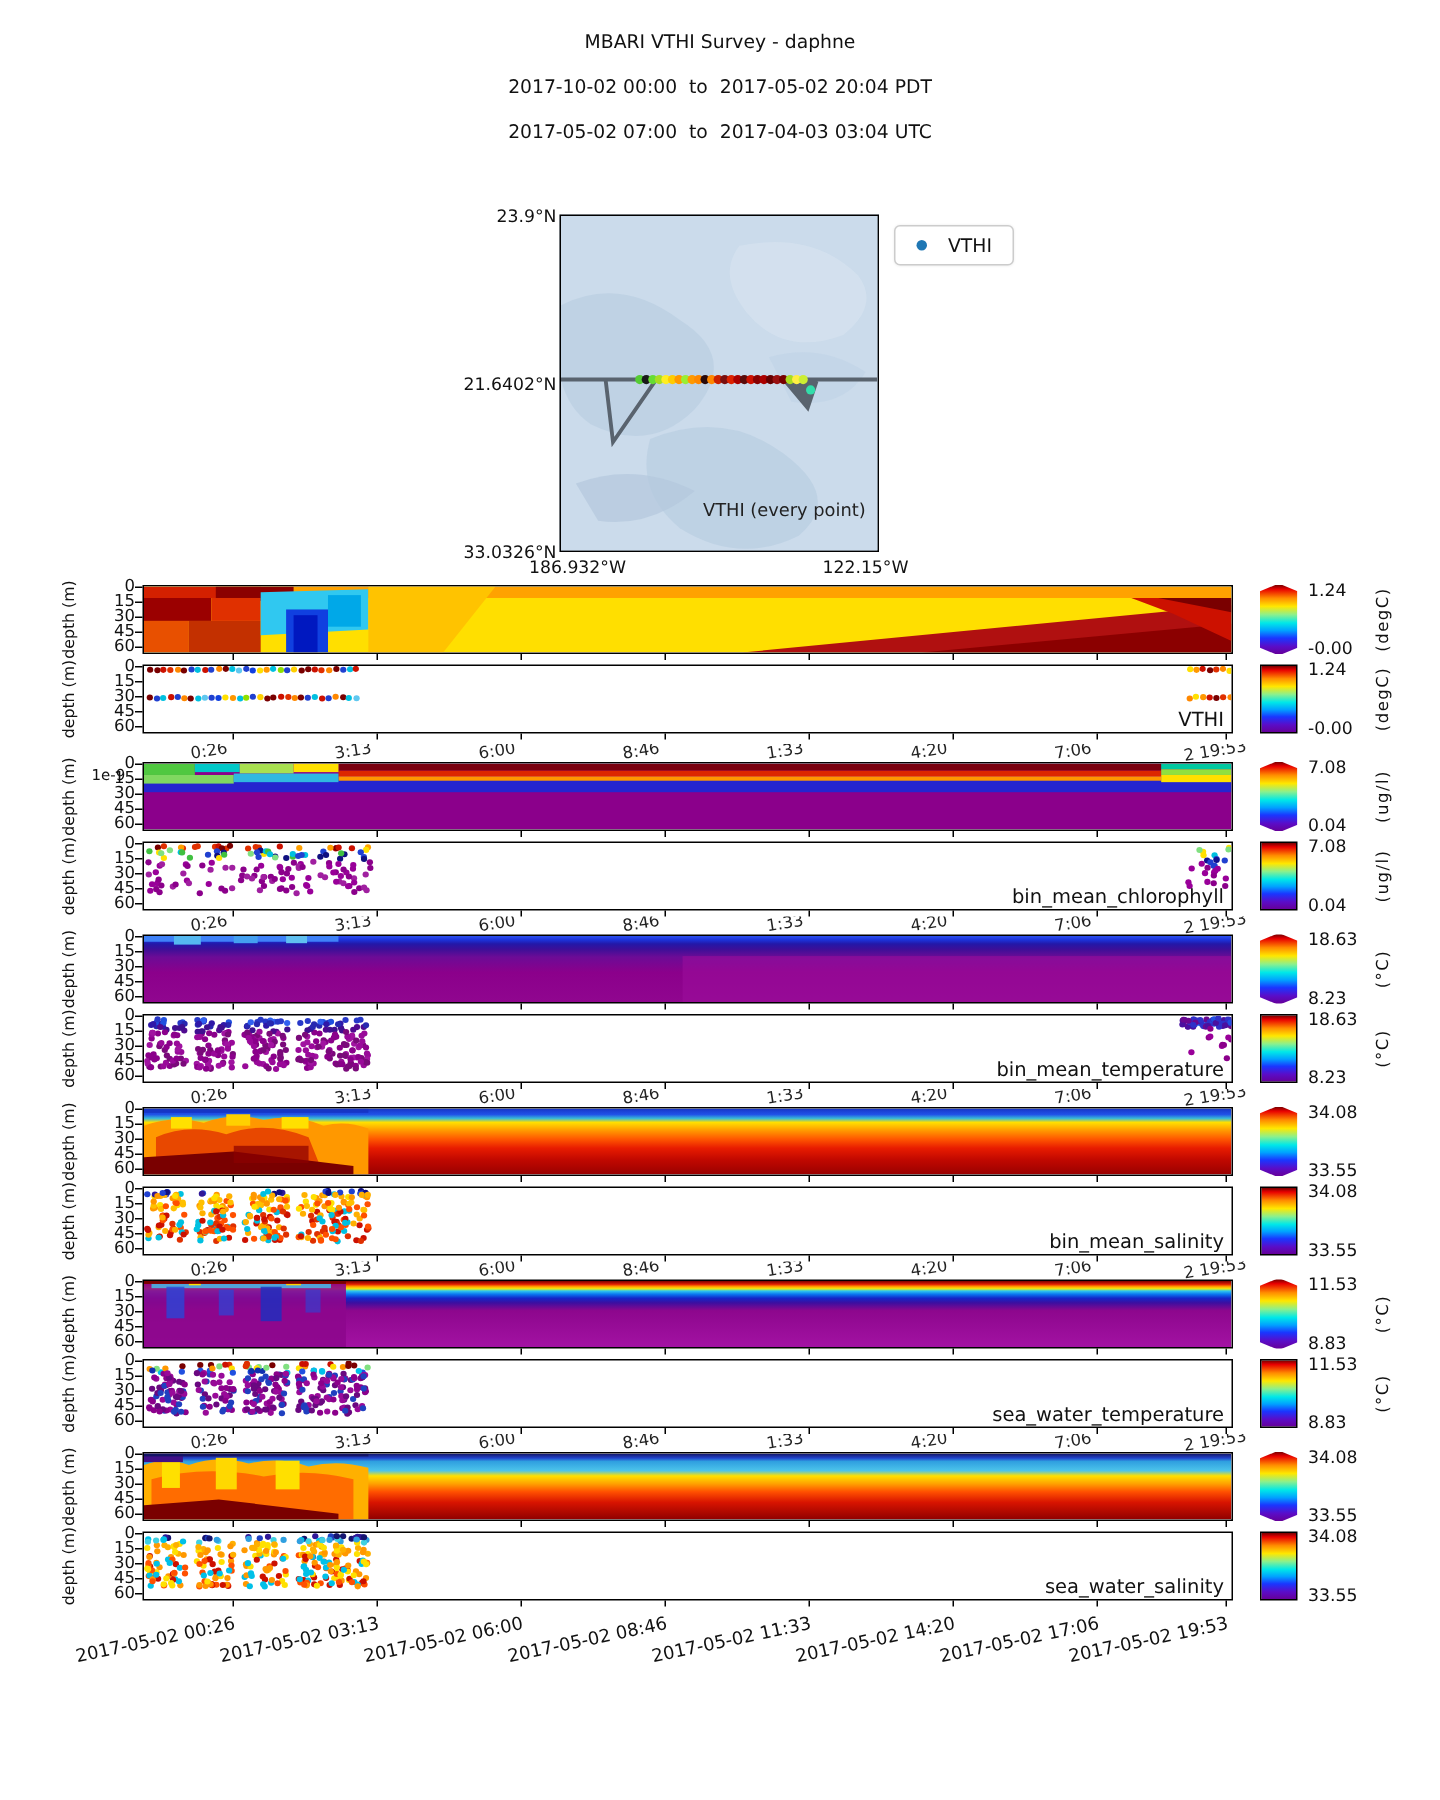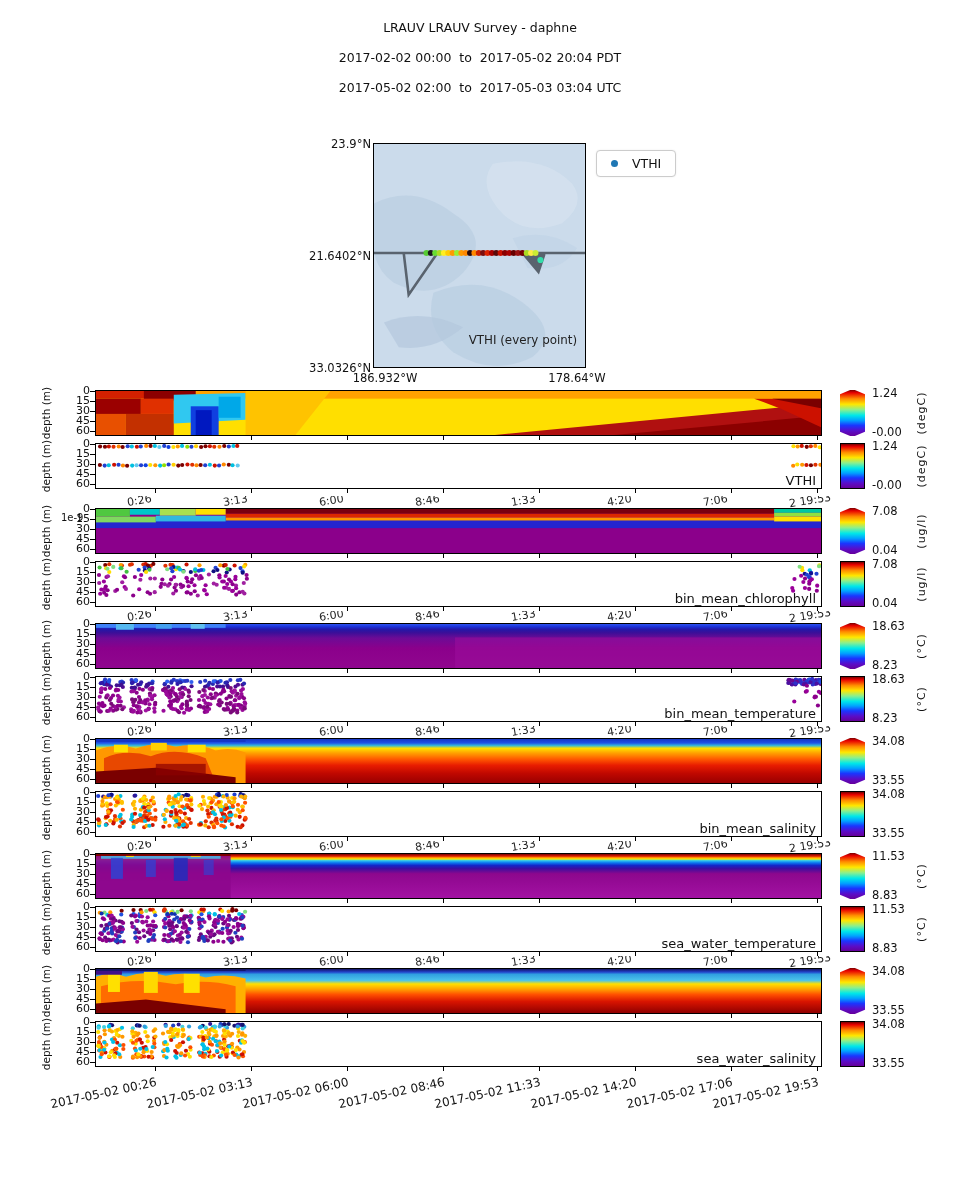--- a/index.html
+++ b/index.html
@@ -44,30 +44,30 @@
   .cmax{top:-4px;} .cmin{top:35px;}
   .cunit{position:absolute;left:797px;top:-7px;width:60px;height:60px;line-height:60px;
          text-align:center;transform:rotate(-90deg);font-size:11px;letter-spacing:1px;}
   
   .xlab{position:absolute;width:136px;text-align:right;font-size:12px;
         transform:rotate(-12deg);transform-origin:100% 0;white-space:pre;}
 </style>
 </head>
 <body>
 
-<div class="title"><span>LRAUV LRAUV Survey - daphne</span><br>
-<span>2017-02-02 00:00  to  2017-05-02 20:04 PDT</span><br>
-<span>2017-05-02 02:00  to  2017-05-03 03:04 UTC</span></div>
+<div class="title"><span>MBARI VTHI Survey - daphne</span><br>
+<span>2017-10-02 00:00  to  2017-05-02 20:04 PDT</span><br>
+<span>2017-05-02 07:00  to  2017-04-03 03:04 UTC</span></div>
 
 <div class="maplat" style="left:291px;top:137px;">23.9°N</div>
 <div class="maplat" style="left:291px;top:249px;">21.6402°N</div>
 <div class="maplat" style="left:291px;top:361px;">33.0326°N</div>
 <div class="maplon" style="left:345px;top:371px;">186.932°W</div>
 <div class="maplon" style="left:440px;top:371px;margin-top:47px;">122.179°W</div>
-<div class="maplon" style="left:537px;top:371px;">178.64°W</div>
+<div class="maplon" style="left:537px;top:371px;">122.15°W</div>
 
 <div class="map-frame">
   <svg viewBox="0 0 213 225" preserveAspectRatio="none">
     <rect x="0" y="0" width="213" height="225" fill="#cbdbeb"></rect>
     <path d="M0,60 Q40,40 80,70 Q120,95 90,130 Q60,160 20,140 Q-10,120 0,60 Z" fill="#bccfe2" opacity="0.8"></path>
     <path d="M60,150 Q110,130 150,160 Q190,190 160,215 Q120,235 80,210 Q50,185 60,150 Z" fill="#bdd0e3" opacity="0.9"></path>
     <path d="M120,20 Q170,10 200,40 Q215,60 190,80 Q150,95 125,65 Q105,40 120,20 Z" fill="#d6e3f0" opacity="0.7"></path>
     <path d="M10,180 Q50,165 90,185 Q60,210 25,205 Z" fill="#b3c8dd" opacity="0.7"></path>
     <path d="M140,95 Q175,85 205,105 Q190,130 155,125 Z" fill="#c2d5e7" opacity="0.8"></path>
     <g stroke="#59636e" stroke-width="2.6" fill="none">

